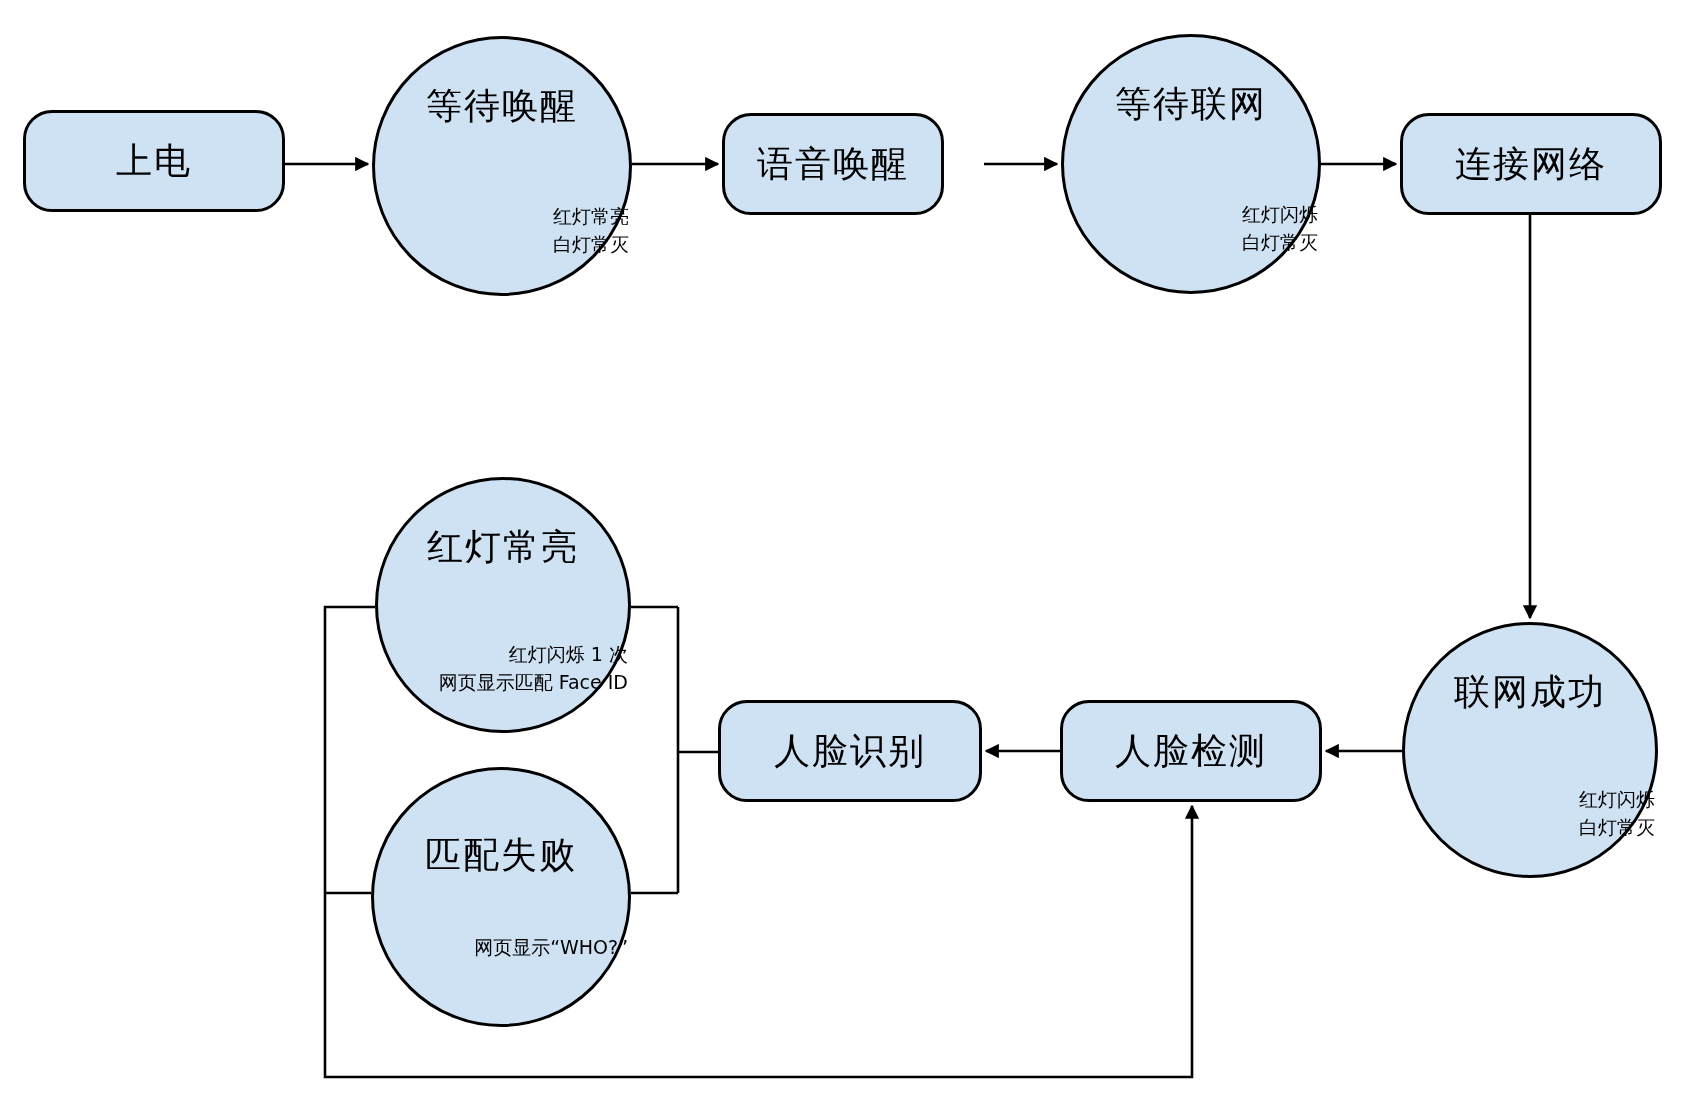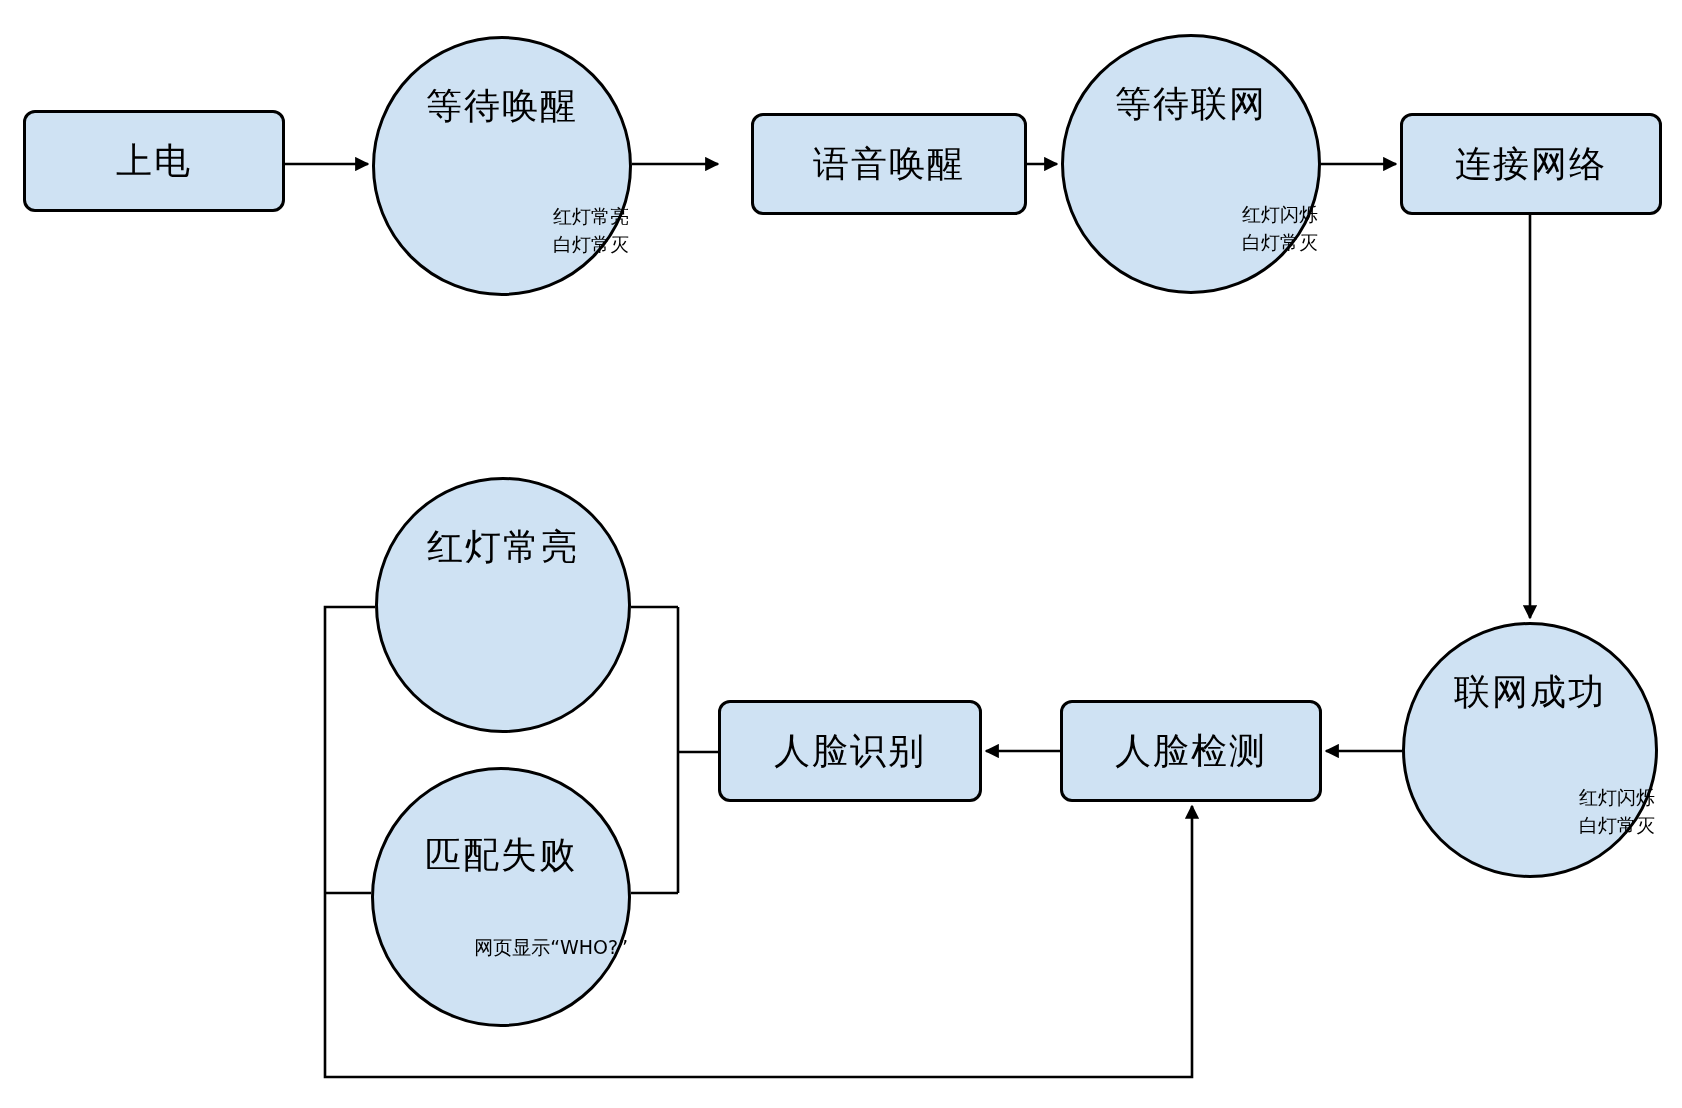--- a/index.html
+++ b/index.html
@@ -24,21 +24,21 @@
   }
   #wires marker path {
     fill: var(--line-color, #000000);
     stroke: none;
   }
   .rect-node {
     position: absolute;
     box-sizing: border-box;
     background: var(--node-fill, #cfe2f3);
     border: 3px solid var(--node-border, #000000);
-    border-radius: 12px;
+    border-radius: 29px;
     display: flex;
     align-items: center;
     justify-content: center;
   }
   .rect-label {
     font-size: 36px;
     letter-spacing: 2px;
     white-space: nowrap;
   }
   .circle-node {
@@ -101,54 +101,58 @@
   </div>
 
   <div class="circle-node" style="left:372px; top:36px; width:260px; height:260px;text-decoration:underline;">
     <div class="circle-title">等待唤醒</div>
     <div class="circle-sub">
       <div>红灯常亮</div>
       <div>白灯常灭</div>
     </div>
   </div>
 
-  <div class="rect-node" style="left:722px; top:113px; width:276px; height:102px;margin-left:29px;">
+  <div class="rect-node" style="left:722px; top:113px; width:222px; height:102px;">
     <span class="rect-label">语音唤醒</span>
   </div>
 
   <div class="circle-node" style="left:1061px; top:34px; width:260px; height:260px;">
     <div class="circle-title">等待联网</div>
     <div class="circle-sub">
       <div>红灯闪烁</div>
       <div>白灯常灭</div>
     </div>
   </div>
 
   <div class="rect-node" style="left:1400px; top:113px; width:262px; height:102px;">
     <span class="rect-label">连接网络</span>
   </div>
 
-  <div class="circle-node" style="left:1402px; top:622px; width:256px; height:256px;font-family:Liberation Mono, monospace;">
+  <div class="circle-node" style="left:1402px; top:622px; width:256px; height:256px;">
     <div class="circle-title">联网成功</div>
     <div class="circle-sub">
       <div>红灯闪烁</div>
       <div>白灯常灭</div>
     </div>
   </div>
 
   <div class="rect-node" style="left:1060px; top:700px; width:262px; height:102px;">
     <span class="rect-label">人脸检测</span>
   </div>
 
   <div class="rect-node" style="left:718px; top:700px; width:264px; height:102px;">
     <span class="rect-label">人脸识别</span>
   </div>
 
   <div class="circle-node" style="left:375px; top:477px; width:256px; height:256px;">
     <div class="circle-title">红灯常亮</div>
+    <div class="circle-sub">
+      <div>红灯闪烁 1 次</div>
+      <div>网页显示匹配 Face ID</div>
+    </div>
   </div>
 
   <div class="circle-node low-title" style="left:371px; top:767px; width:260px; height:260px;">
     <div class="circle-title">匹配失败</div>
     <div class="circle-sub">
       <div>网页显示“WHO?”</div>
     </div>
   </div>
 
 </div>

